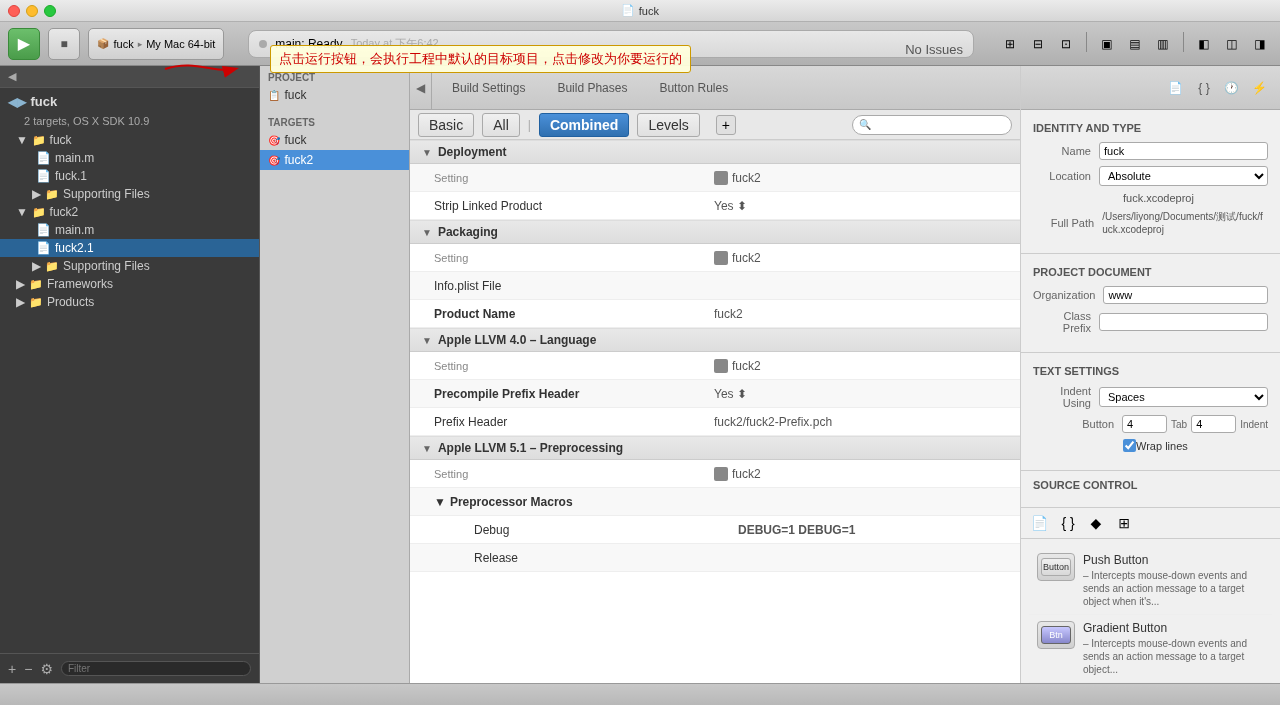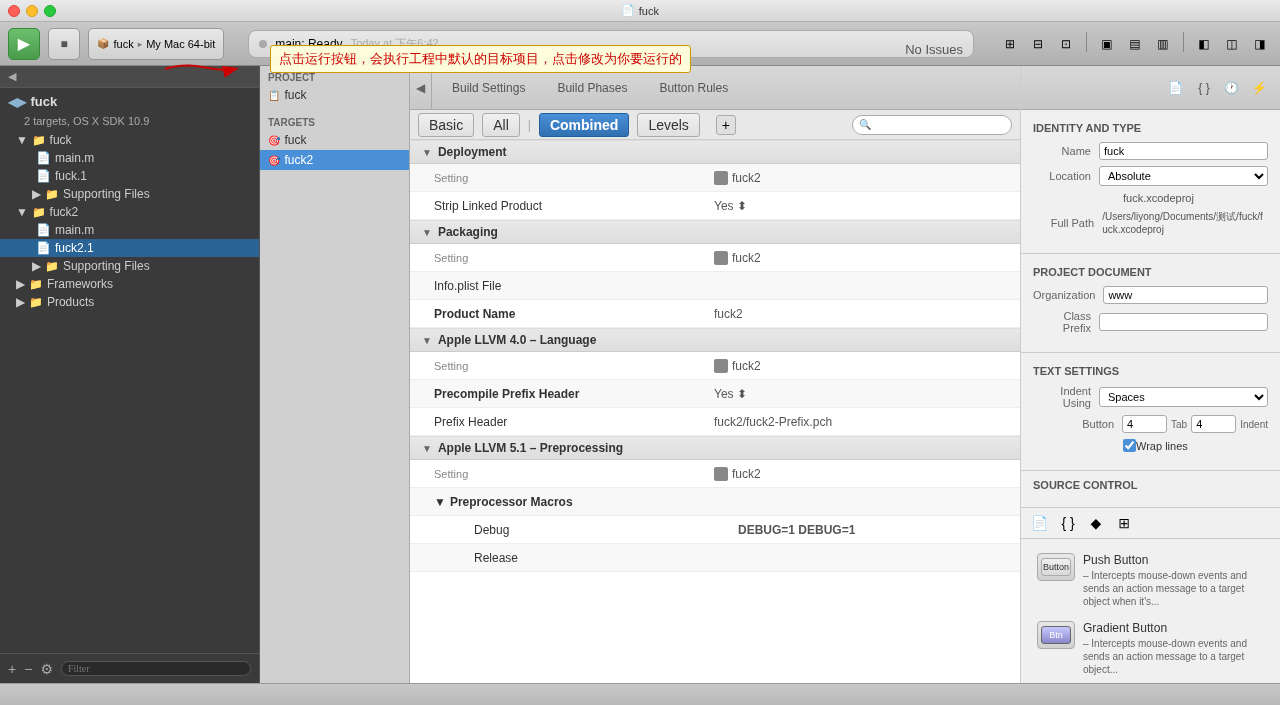--- a/index.html
+++ b/index.html
@@ -300,21 +300,21 @@
         <span style="margin-left:8px;">▶</span>
         <span class="folder-icon">📁</span>
         <span>Products</span>
       </div>
     </div>
 
     <div class="nav-bottom">
       <span class="nav-bottom-btn">+</span>
       <span class="nav-bottom-btn">−</span>
       <span class="nav-bottom-btn">⚙</span>
-      <input type="text" style="flex: 1 1 0%; background: rgb(42, 42, 42); border: 1px solid rgb(85, 85, 85); border-radius: 8px; padding: 1px 6px; color: rgb(204, 204, 204); font-size: 10px; font-family: Liberation Serif, serif;" placeholder="Filter">
+      <input type="text" style="flex: 1 1 0%; background: rgb(42, 42, 42); border: 1px solid rgb(85, 85, 85); border-radius: 8px; padding: 1px 6px; color: rgb(204, 204, 204); font-size: 10px;" placeholder="Filter">
     </div>
   </div>
 
   <div style="width:150px;min-width:150px;background:#d0d0d0;border-right:1px solid #aaa;display:flex;flex-direction:column;">
     <div style="padding:6px 8px 2px;font-size:10px;font-weight:bold;color:#666;text-transform:uppercase;">PROJECT</div>
     <div style="padding:3px 8px;display:flex;align-items:center;gap:4px;cursor:pointer;">
       <span style="font-size:10px;">📋</span>
       <span style="font-size:12px;color:#333;">fuck</span>
     </div>
     <div style="padding:6px 8px 2px;margin-top:6px;font-size:10px;font-weight:bold;color:#666;text-transform:uppercase;">TARGETS</div>

